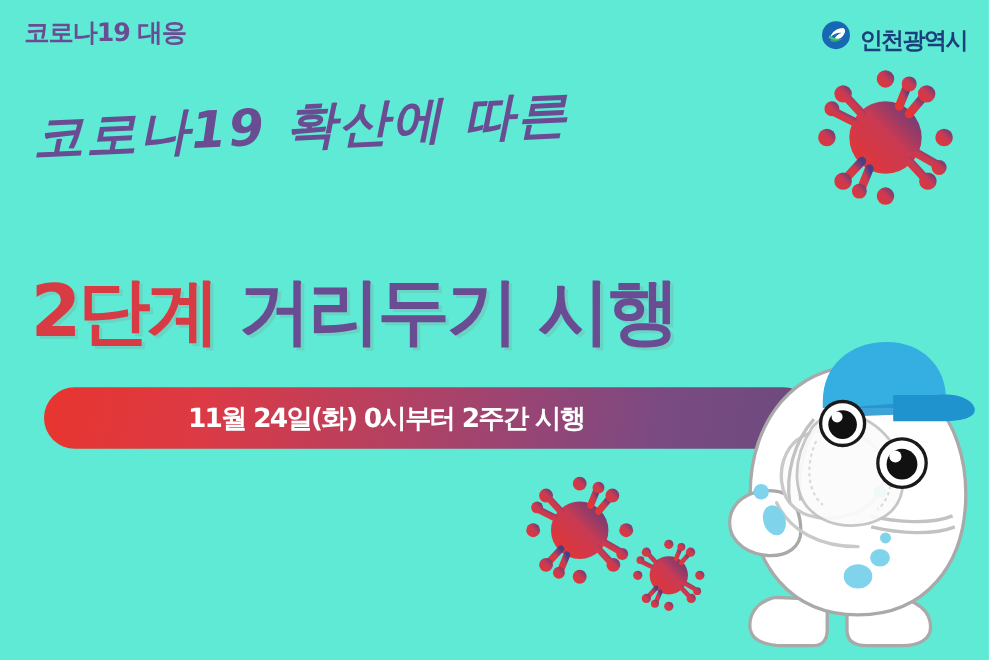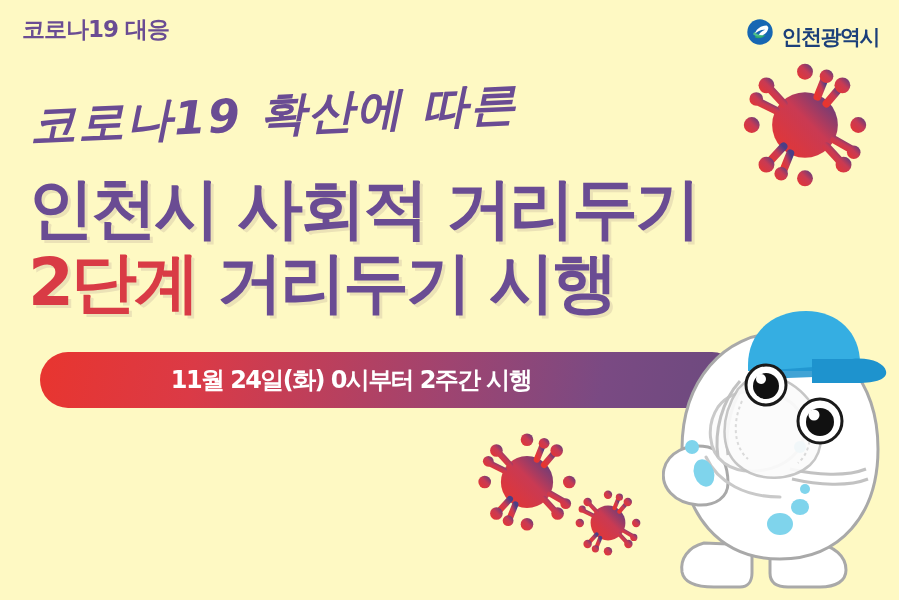--- a/index.html
+++ b/index.html
@@ -7,21 +7,21 @@
 
   html, body {
     width:899px; height:600px;
     overflow:hidden;
     font-family:"DejaVu Sans","Liberation Sans",sans-serif;
   }
 
   #poster {
     position:relative;
     width:899px; height:600px;
-    background:#fef9c3;
+    background:#5eead4;
     overflow:hidden;
   }
 
   
   .kicker {
     position:absolute;
     left:22px; top:14px;
     font-size:23px;
     font-weight:bold;
     letter-spacing:-1px;
@@ -124,21 +124,20 @@
         <path d="M47 17c-13 0-24 8-27 20 6-7 15-11 24-10-7 2-13 7-16 14 10 1 19-5 22-14 2-4 1-8-3-10z" fill="#ffffff"></path>
         <path d="M20 44c8 4 19 2 25-5-7 3-15 3-22-1-1 2-2 4-3 6z" fill="#2FA96B"></path>
         <path d="M16 37c7 6 18 7 26 2-8 1-17-1-23-7-1 2-2 3-3 5z" fill="#4EC08A"></path>
       </svg>
     </span>
     <span class="brand-name">인천광역시</span>
   </div>
 
   <div class="script-line">코로나19 확산에 따른</div>
 
-  <div class="head-line l1">인천시 사회적 거리두기</div>
 
   <div class="head-line l2">
     <span class="accent-red">2단계</span><span> 거리두기 시행</span>
   </div>
 
   <div class="date-pill">
     <span class="date-pill-text">11월 24일(화) 0시부터 2주간 시행</span>
   </div>
 
   <span class="virus v-big">

